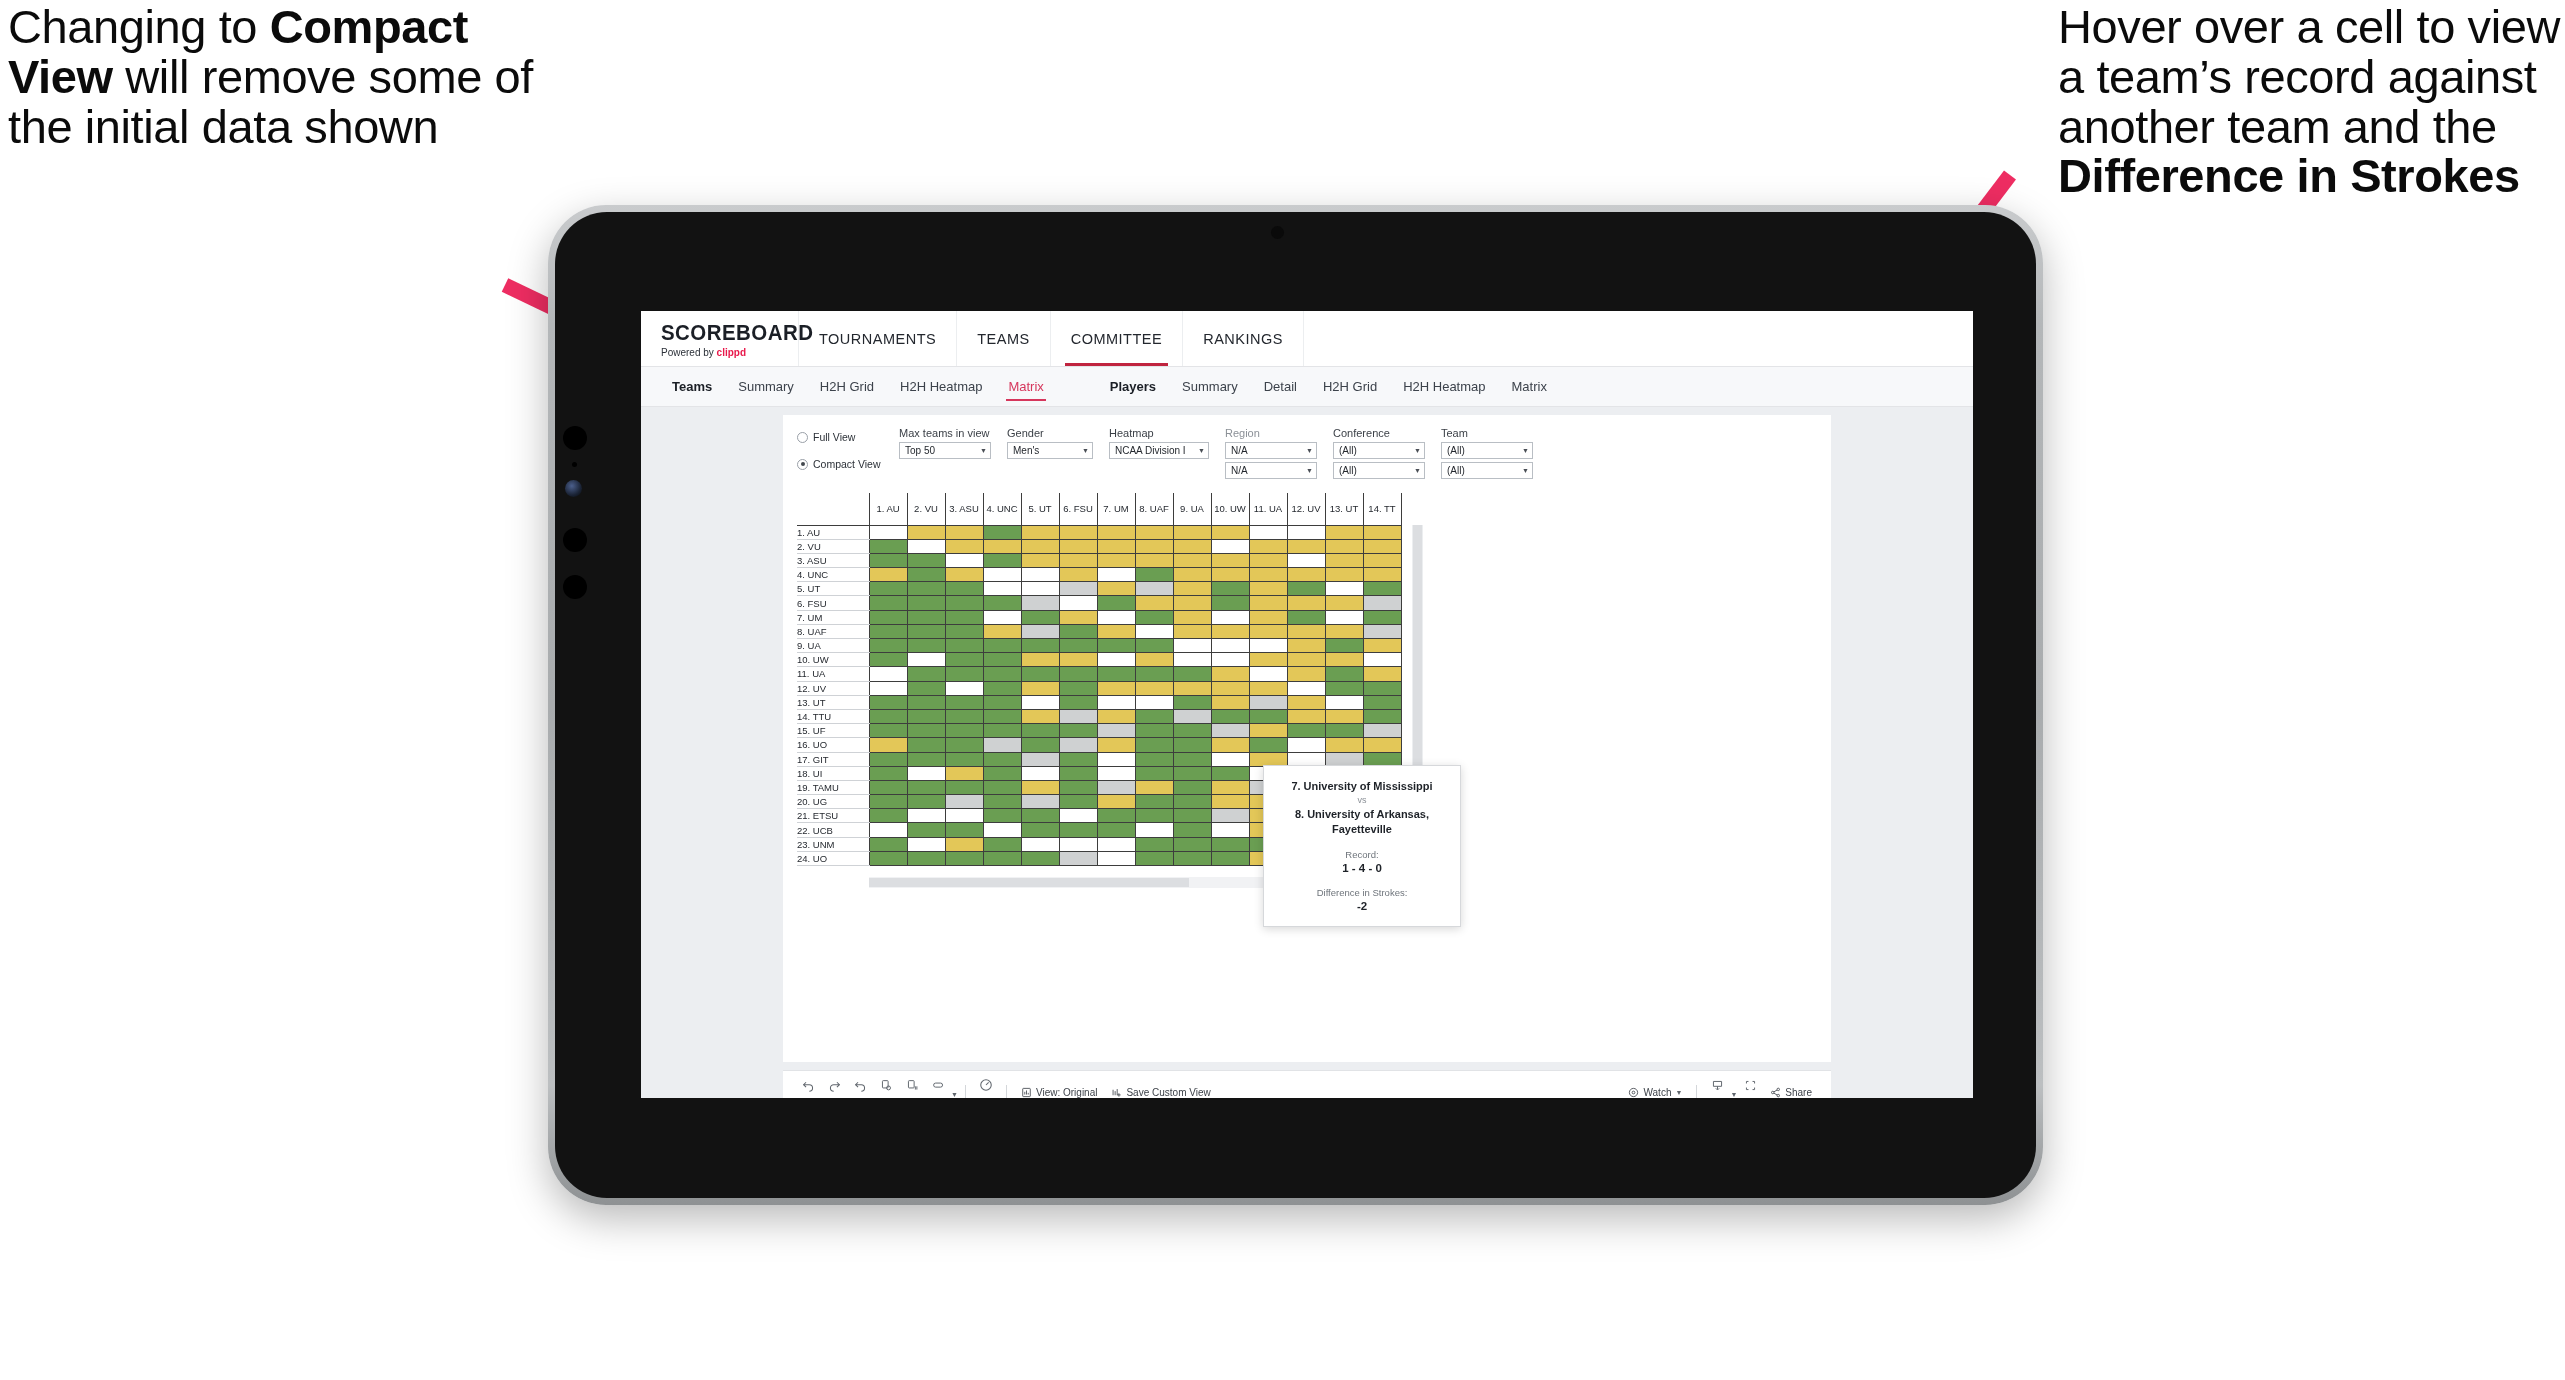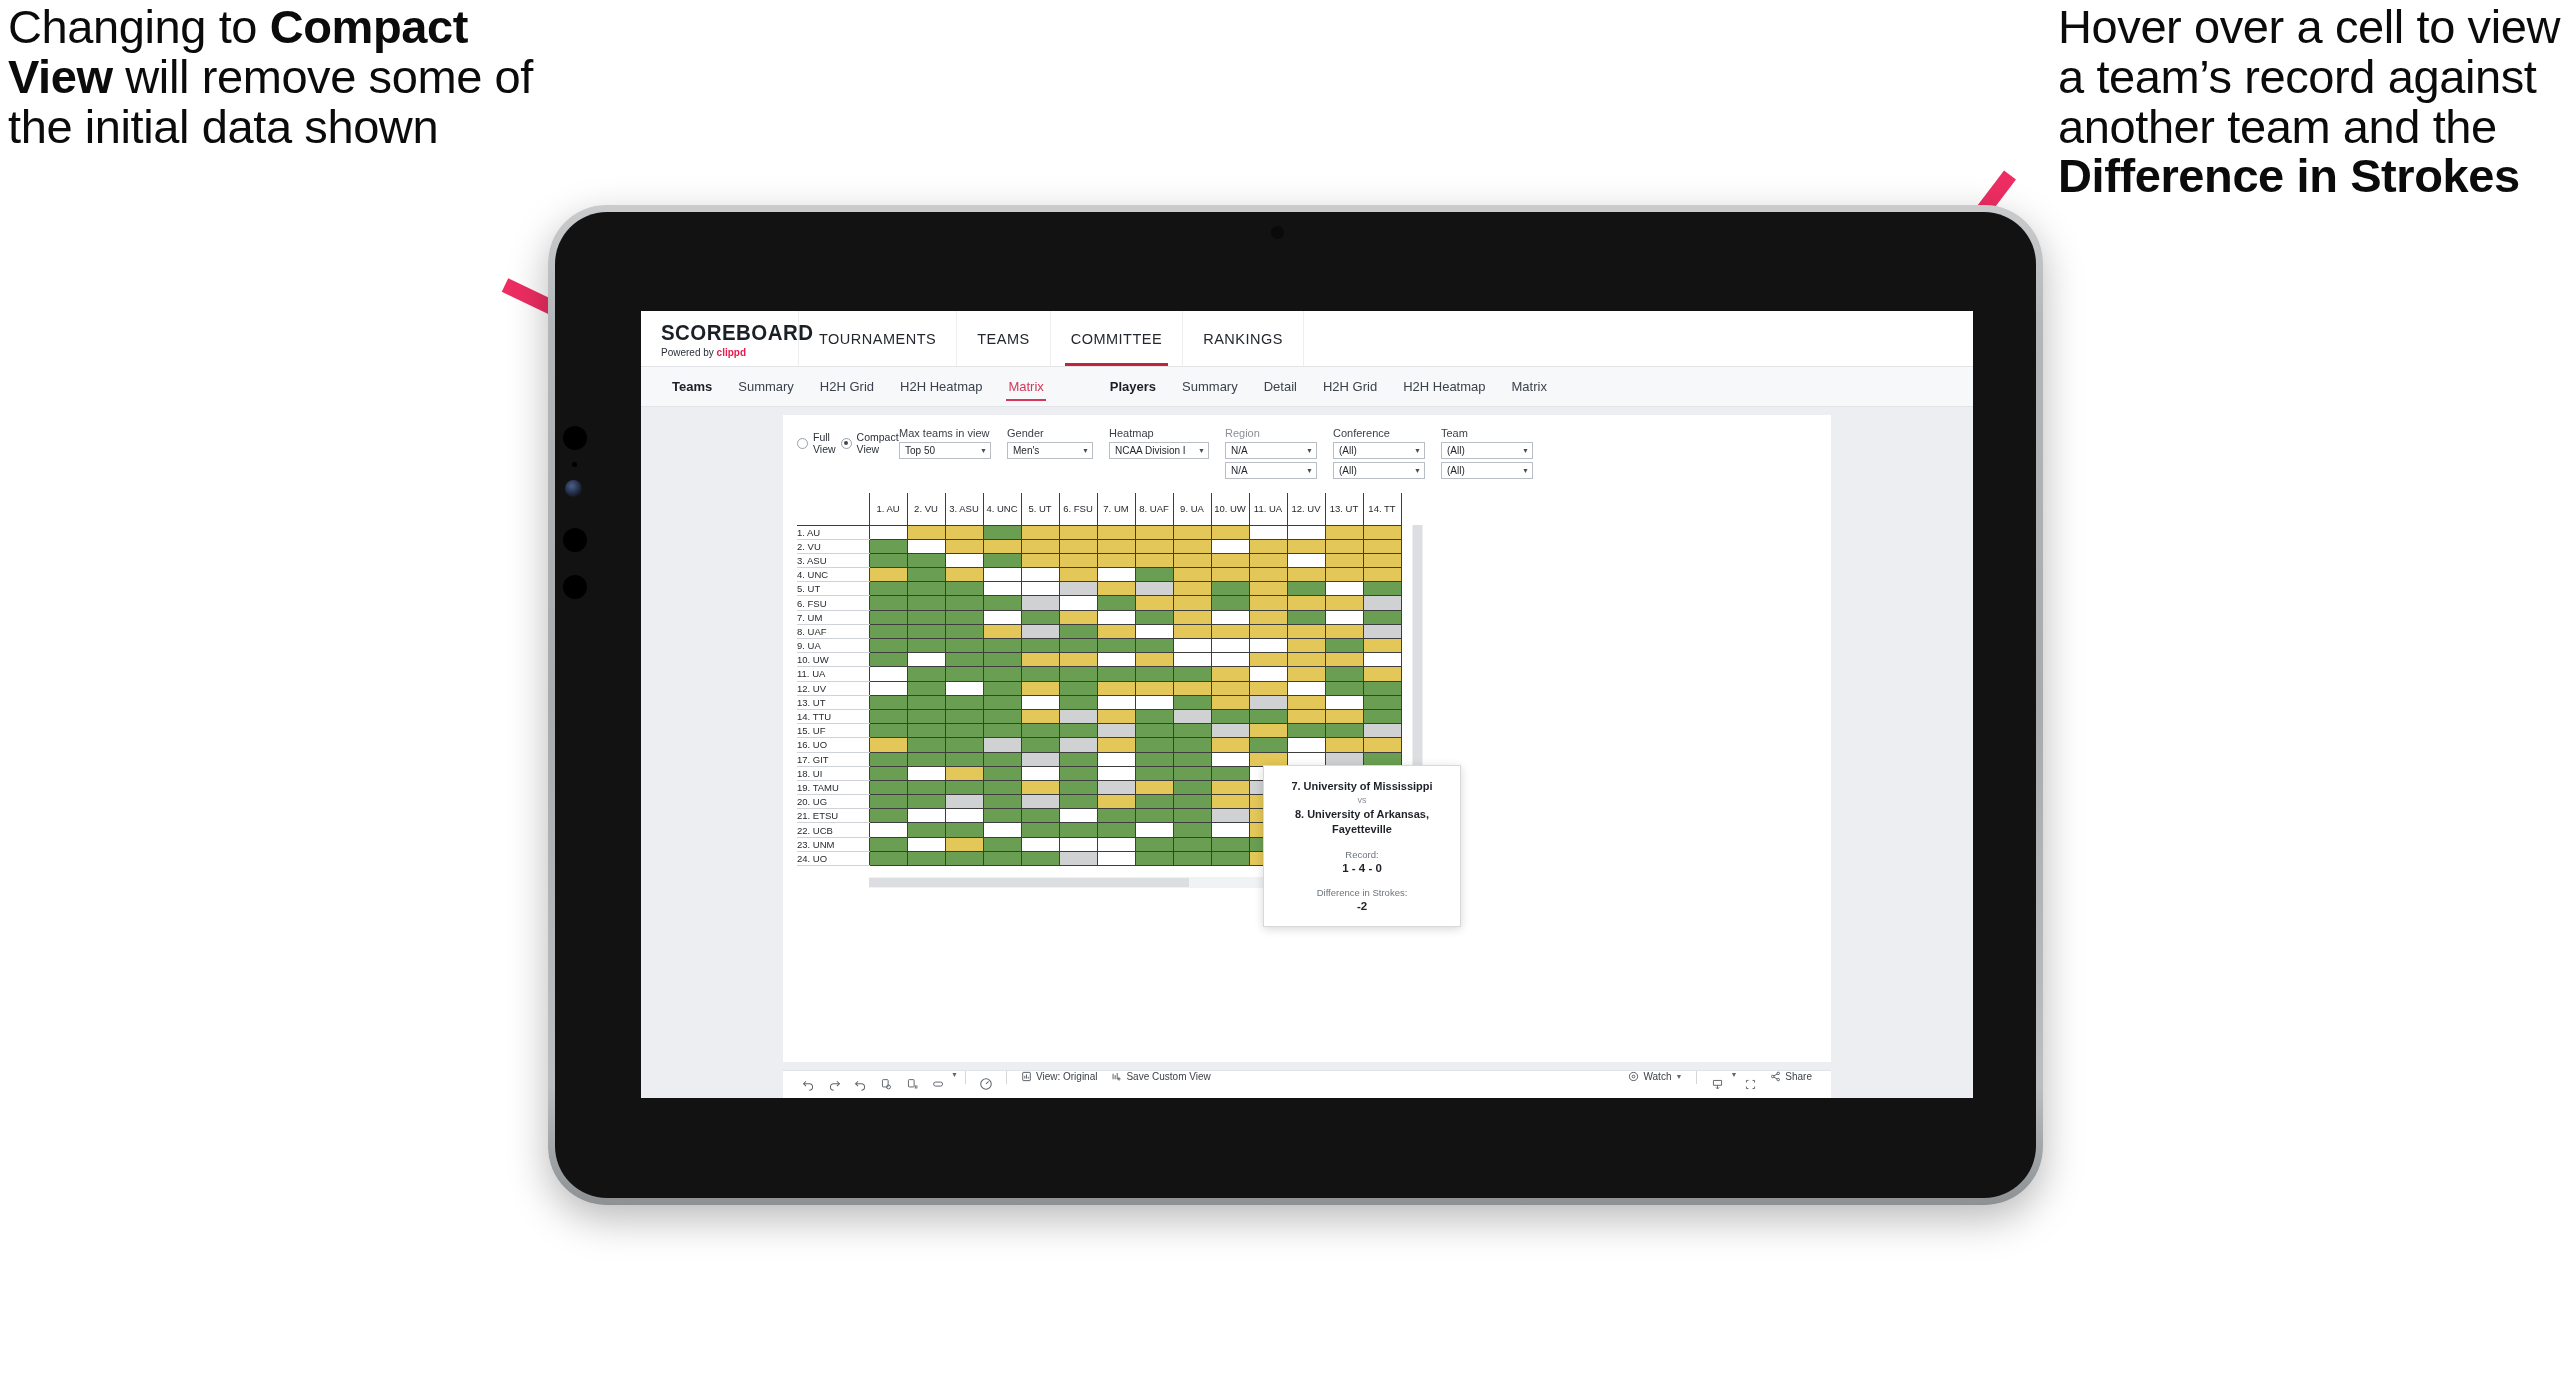--- a/index.html
+++ b/index.html
@@ -103,21 +103,21 @@
 
   
   #viz-outer { background: #eceef1; height: 691px; padding: 14px 0 0 0; position: relative; }
   #viz-panel {
     position: absolute; left: 142px; top: 8px; right: 142px; bottom: 36px;
     background: #ffffff;
   }
 
   
   #filters { display: flex; align-items: flex-start; padding: 12px 0 8px 14px; gap: 16px; }
-  .radio-col { display: flex; flex-direction: row; gap: 5px; padding-top: 4px; width: 86px; }
+  .radio-col { display: flex; flex-direction: column; gap: 15px; padding-top: 4px; width: 86px; }
   .radio-row { display: flex; align-items: center; gap: 5px; font-size: 10.5px; color: #2c3138; }
   .radio-mark {
     width: 11px; height: 11px; border-radius: 50%; border: 1px solid #9aa0a8;
     background: #fff; display: inline-block; position: relative; flex: none;
   }
   .radio-mark.on::after {
     content: ""; position: absolute; left: 2.5px; top: 2.5px; width: 4px; height: 4px;
     border-radius: 50%; background: #43484f;
   }
   .filter-col { display: flex; flex-direction: column; gap: 3px; }
@@ -180,21 +180,21 @@
   }
   #tt-team-a, #tt-team-b { font-size: 11px; font-weight: 700; color: #1e2228; line-height: 1.3; }
   #tt-vs { font-size: 9px; color: #8b9097; margin: 2px 0; }
   .tt-sub { font-size: 9.5px; color: #6e747b; margin-top: 13px; }
   .tt-val { font-size: 11.5px; font-weight: 700; color: #1e2228; margin-top: 2px; }
 
   
   #toolbar {
     position: absolute; left: 142px; right: 142px; bottom: 0; height: 28px;
     background: #fff; border-top: 1px solid #e1e3e6;
-    display: flex; align-items: flex-start; padding: 0 12px; gap: 0;
+    display: flex; align-items: flex-end; padding: 0 12px; gap: 0;
   }
   .tb-icon { width: 26px; height: 26px; display: flex; align-items: center; justify-content: center; color: #60666d; }
   .tb-div { width: 1px; height: 13px; background: #d4d7da; margin: 0 7px; }
   .tb-btn { display: flex; align-items: center; gap: 4px; font-size: 10px; color: #3d4249; padding: 0 7px; white-space: nowrap; }
   .tb-spacer { flex: 1; }
   .tiny-caret { font-size: 7px; color: #60666d; }
 </style>
 </head>
 <body>
 

